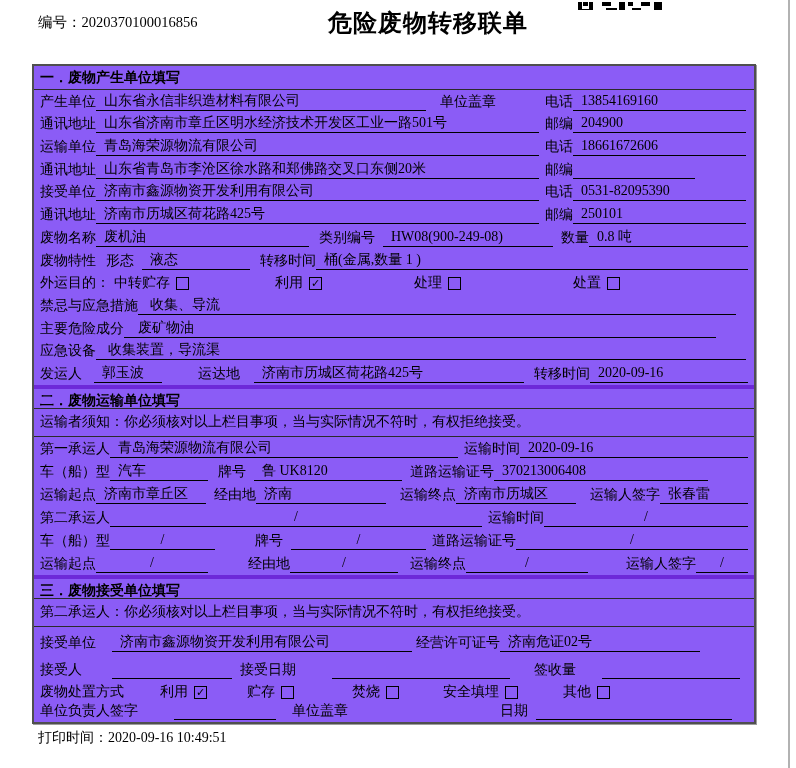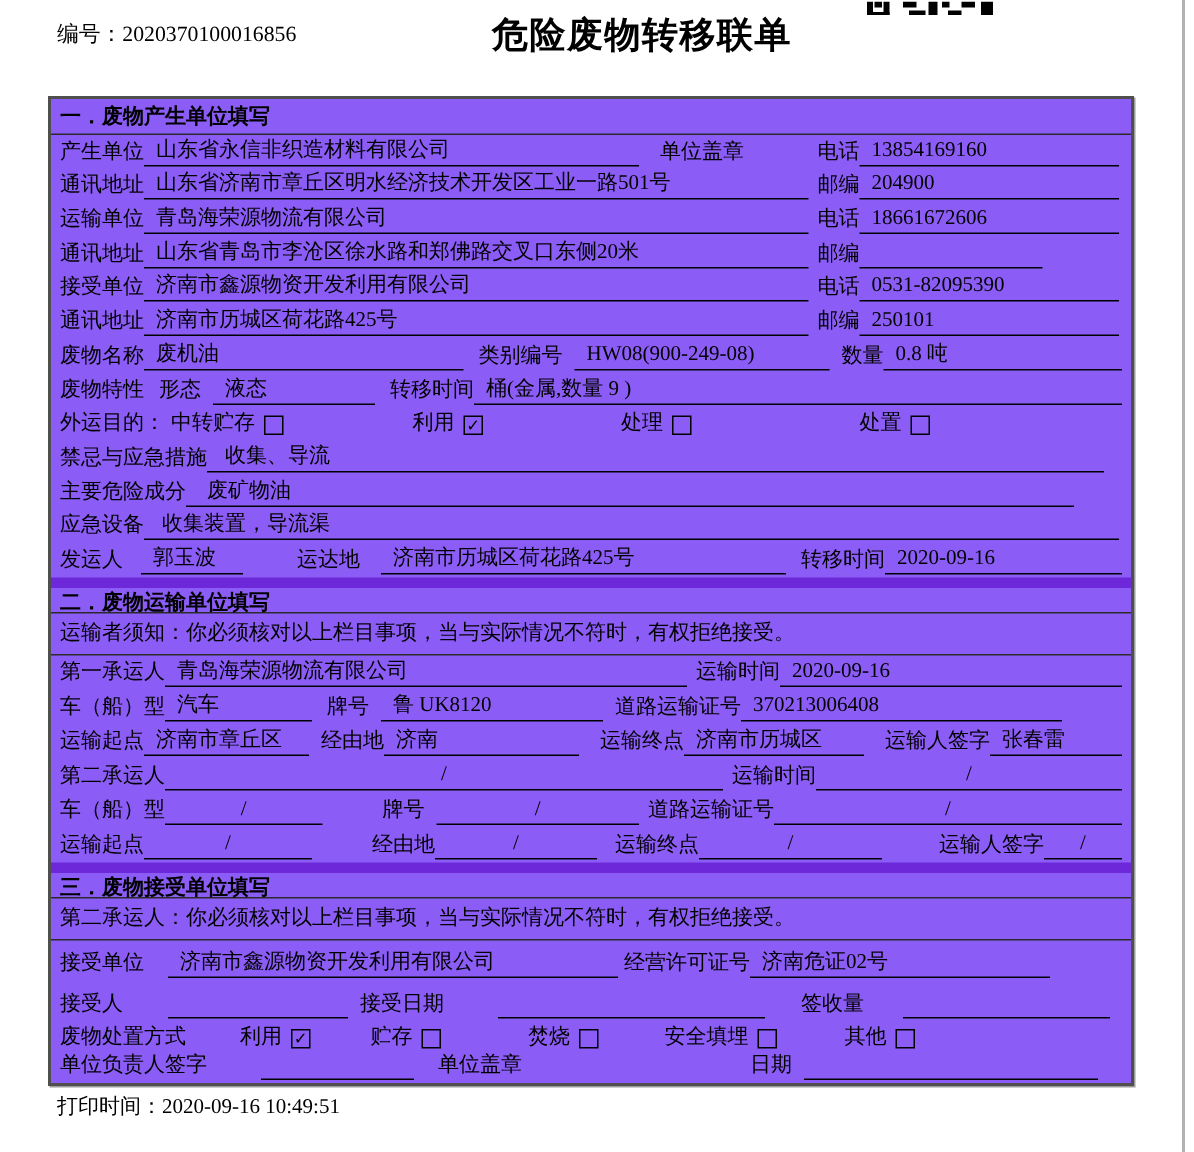--- a/index.html
+++ b/index.html
@@ -26,21 +26,21 @@
   .form-table {
     width: 724px; background: #8b5cf6;
     border: 2px solid #4f4f4f;
     box-shadow: 1px 1px 0 0 #9c9c9c;
   }
   .sec-hdr {
     height: 24px; line-height: 22px; padding: 0 6px; font-weight: bold;
     font-family: "Liberation Sans", "DejaVu Sans", sans-serif; font-size: 14px;
     border-bottom: 1px solid #2b2b2b;
   }
-  .sec-hdr.mid { border-top: 7px solid #6d28d9; font-family: Liberation Mono, monospace; }
+  .sec-hdr.mid { border-top: 4px solid #6d28d9; }
   .notice { height: 28px; padding: 0 6px; border-bottom: 1px solid #2b2b2b;
     display: flex; align-items: center; white-space: nowrap; }
   .row { display: flex; align-items: flex-end; padding: 0 6px; }
   .r1 { height: 22.7px; }
   .r2 { height: 23px; }
   .lbl { white-space: nowrap; padding-bottom: 3px; line-height: 17px; flex: none; }
   .val {
     border-bottom: 1px solid #000; white-space: nowrap; overflow: hidden;
     padding: 0 2px 1px 8px; line-height: 17px; margin-bottom: 2px; flex: none;
   }
@@ -158,21 +158,21 @@
       <span class="val" style="width:170px;margin-left:8px">HW08(900-249-08)</span>
       <span class="lbl" style="margin-left:8px">数量</span>
       <span class="val fill">0.8 吨</span>
     </div>
 
     <div class="row r1">
       <span class="lbl">废物特性</span>
       <span class="lbl" style="margin-left:10px">形态</span>
       <span class="val" style="width:108px;margin-left:8px">液态</span>
       <span class="lbl" style="margin-left:10px">转移时间</span>
-      <span class="val fill">桶(金属,数量 9 )</span>
+      <span class="val fill">桶(金属,数量 1 )</span>
     </div>
 
     <div class="row r1">
       <span class="lbl">外运目的：</span>
       <span class="lbl" style="margin-left:4px">中转贮存</span>
       <span class="cb"></span>
       <span class="lbl" style="margin-left:86px">利用</span>
       <span class="cb checked">✓</span>
       <span class="lbl" style="margin-left:92px">处理</span>
       <span class="cb"></span>

